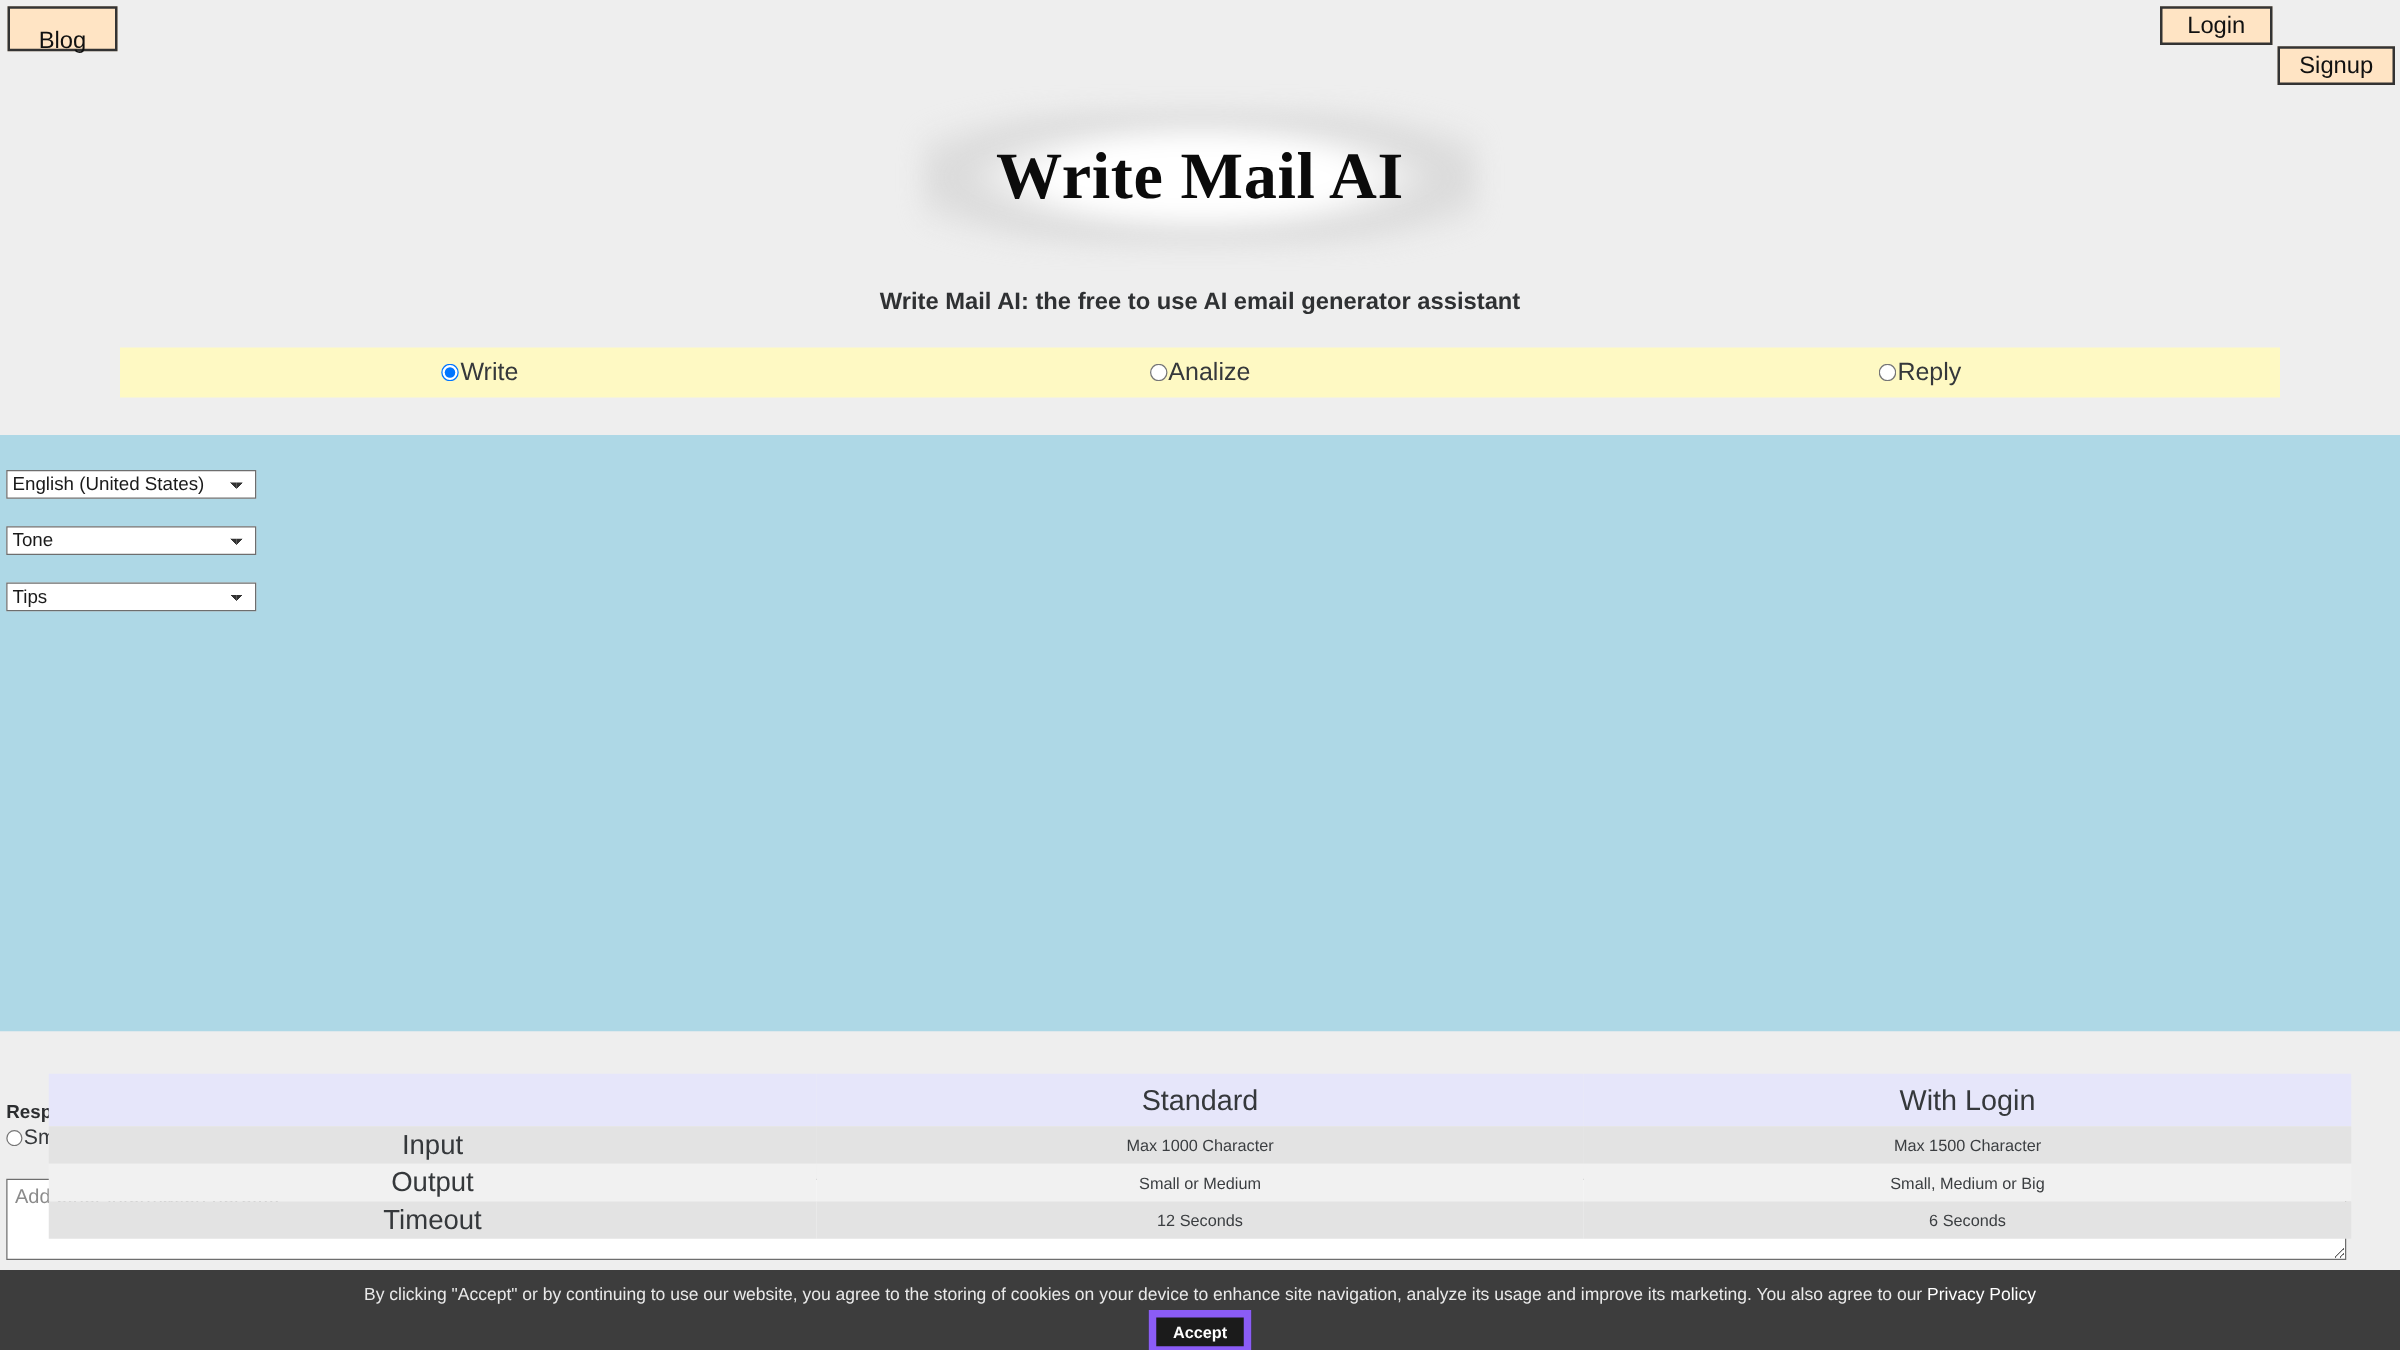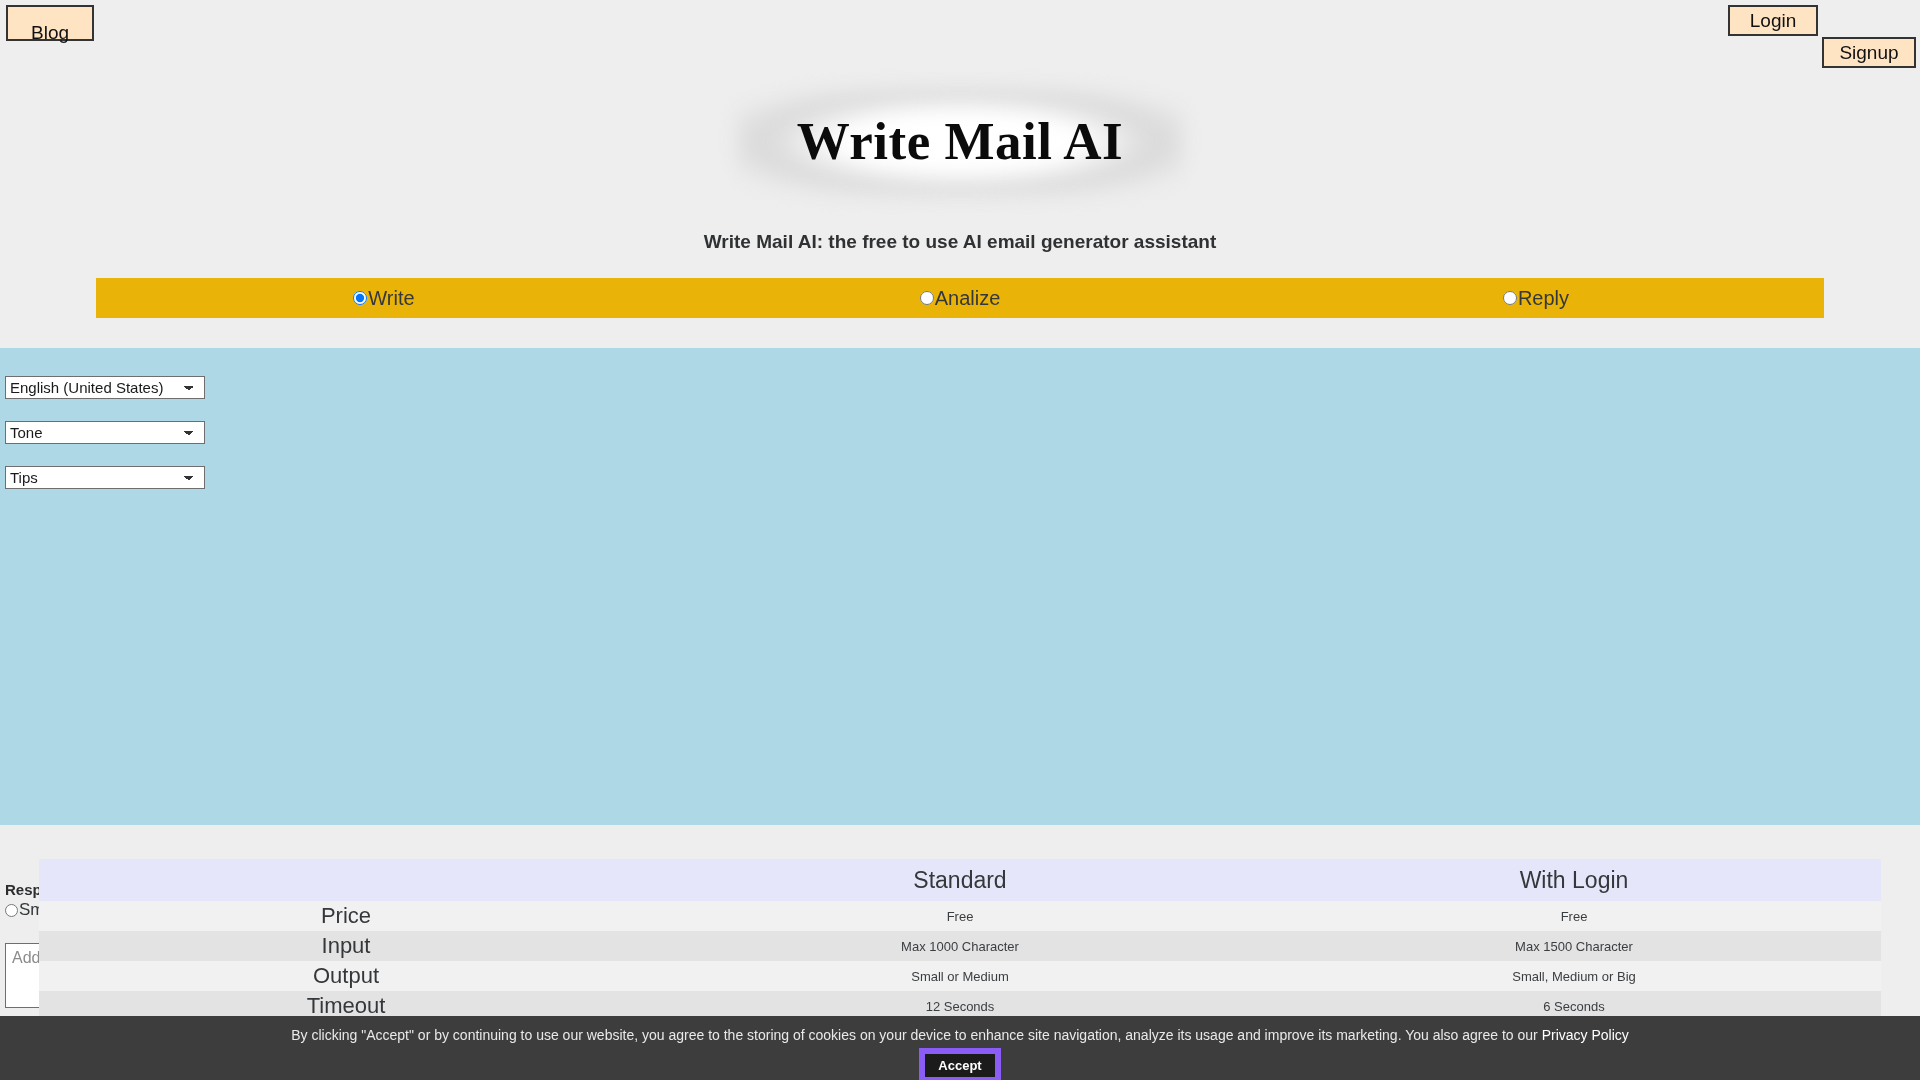--- a/index.html
+++ b/index.html
@@ -83,21 +83,21 @@
     color: #2f3133;
   }
 
   
   .mode-bar {
     position: absolute;
     top: 278px;
     left: 96px;
     width: 1728px;
     height: 40px;
-    background: #eab308;
+    background: #fef9c3;
     display: flex;
   }
   .mode-cell {
     flex: 1 1 0;
     display: flex;
     align-items: center;
     justify-content: center;
     cursor: pointer;
   }
   .mode-cell input[type=radio] {
@@ -359,25 +359,20 @@
       <th class="hdr-blank"></th>
       <th>
         <span class="hdr-txt">Standard</span>
       </th>
       <th>
         <span class="hdr-txt">With Login</span>
       </th>
     </tr>
   </thead>
   <tbody>
-    <tr class="odd">
-      <td class="rowlabel">Price</td>
-      <td class="val">Free</td>
-      <td class="val">Free</td>
-    </tr>
     <tr class="even">
       <td class="rowlabel">Input</td>
       <td class="val">Max 1000 Character</td>
       <td class="val">Max 1500 Character</td>
     </tr>
     <tr class="odd">
       <td class="rowlabel">Output</td>
       <td class="val">Small or Medium</td>
       <td class="val">Small, Medium or Big</td>
     </tr>

